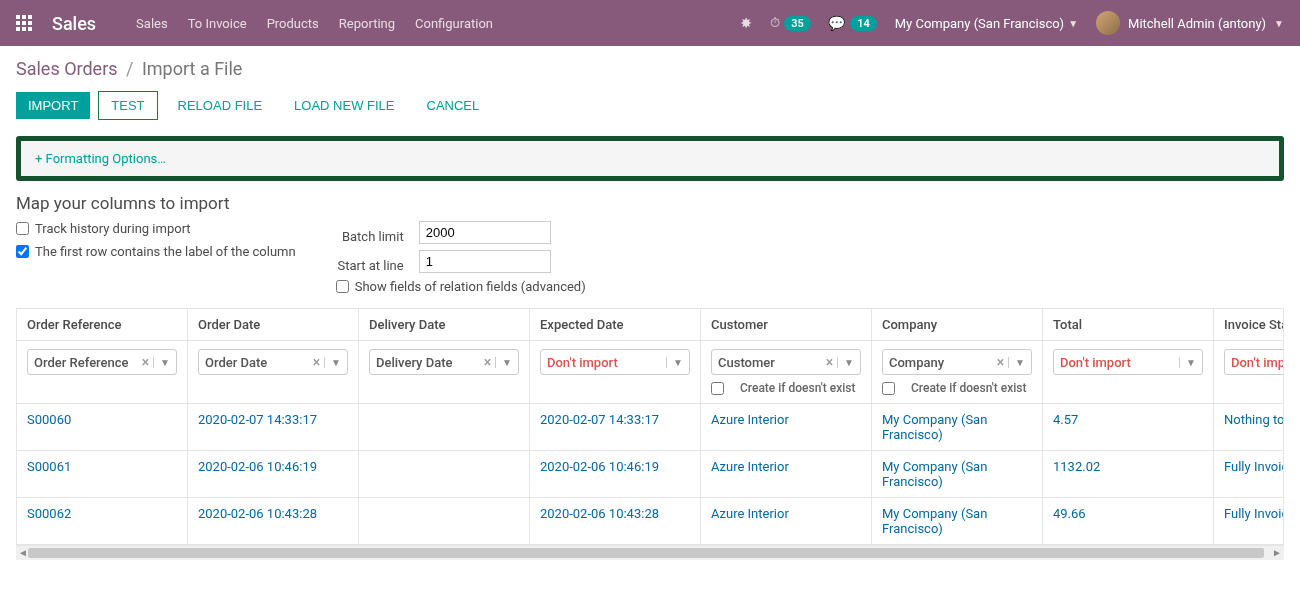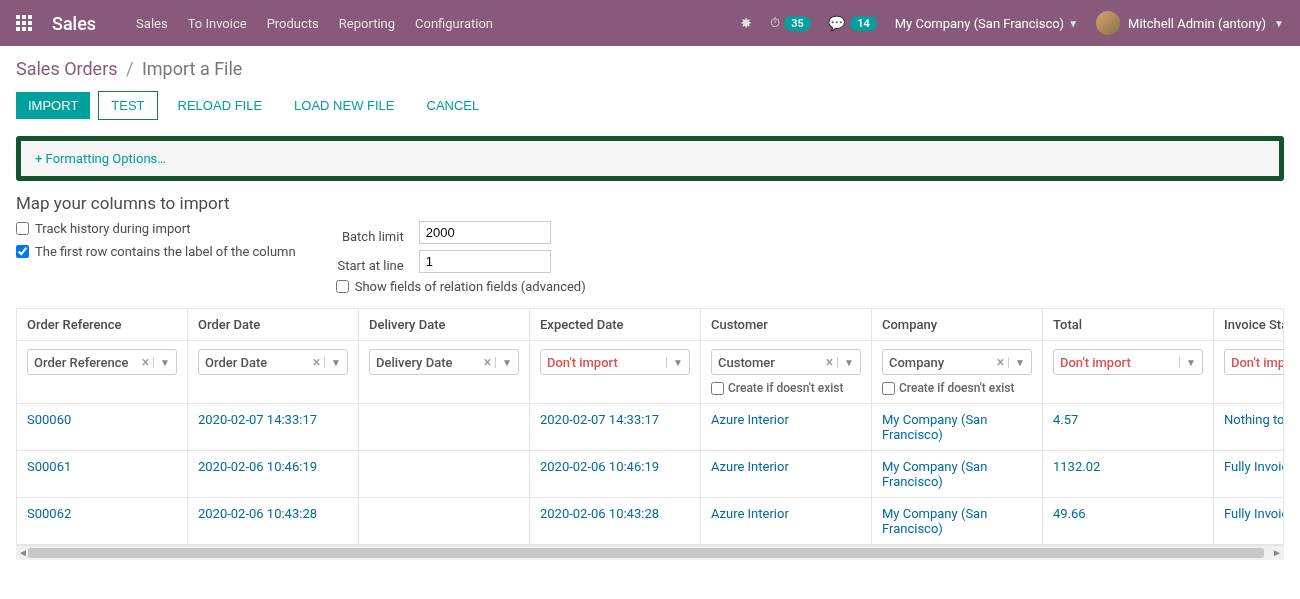--- a/index.html
+++ b/index.html
@@ -56,21 +56,21 @@
 
 .table-wrap { margin: 0 16px; overflow-x: auto; border: 1px solid #e5e5e5; }
 table { border-collapse: collapse; min-width: 1340px; }
 th, td { border-right: 1px solid #e5e5e5; border-bottom: 1px solid #e5e5e5; padding: 8px 10px; text-align: left; vertical-align: top; font-size: 13px; }
 th { font-weight: 500; color: #4c4c4c; background: #fff; }
 .col-select { display: flex; align-items: center; background: #fff; border: 1px solid #ccc; border-radius: 3px; height: 26px; padding: 0 6px; min-width: 150px; cursor: pointer; }
 .col-select .sel-text { flex: 1; font-size: 13px; color: #555; white-space: nowrap; overflow: hidden; }
 .col-select .sel-text.red { color: #d9534f; }
 .col-select .sel-x { color: #999; font-size: 14px; margin: 0 4px; }
 .col-select .sel-caret { border-left: 1px solid #ccc; padding-left: 6px; color: #888; font-size: 10px; }
-.subcheck { margin-top: 6px; display: flex; align-items: center; gap: 4px; font-size: 12px; color: #666; }
+.subcheck { margin-top: 6px; display: flex; align-items: center; gap: 16px; font-size: 12px; color: #666; }
 td.data { color: #0369a1; }
 .scrollbar-fake { height: 14px; background: #f0f0f0; margin: 0 16px; position: relative; }
 .scrollbar-thumb { position: absolute; left: 12px; right: 20px; top: 2px; height: 10px; background: #c8c8c8; border-radius: 2px; }
 .scrollbar-arrow { position: absolute; top: 1px; color: #888; font-size: 10px; }
 .scrollbar-arrow.left { left: 2px; }
 .scrollbar-arrow.right { right: 2px; }
 </style>
 </head>
 <body>
 

